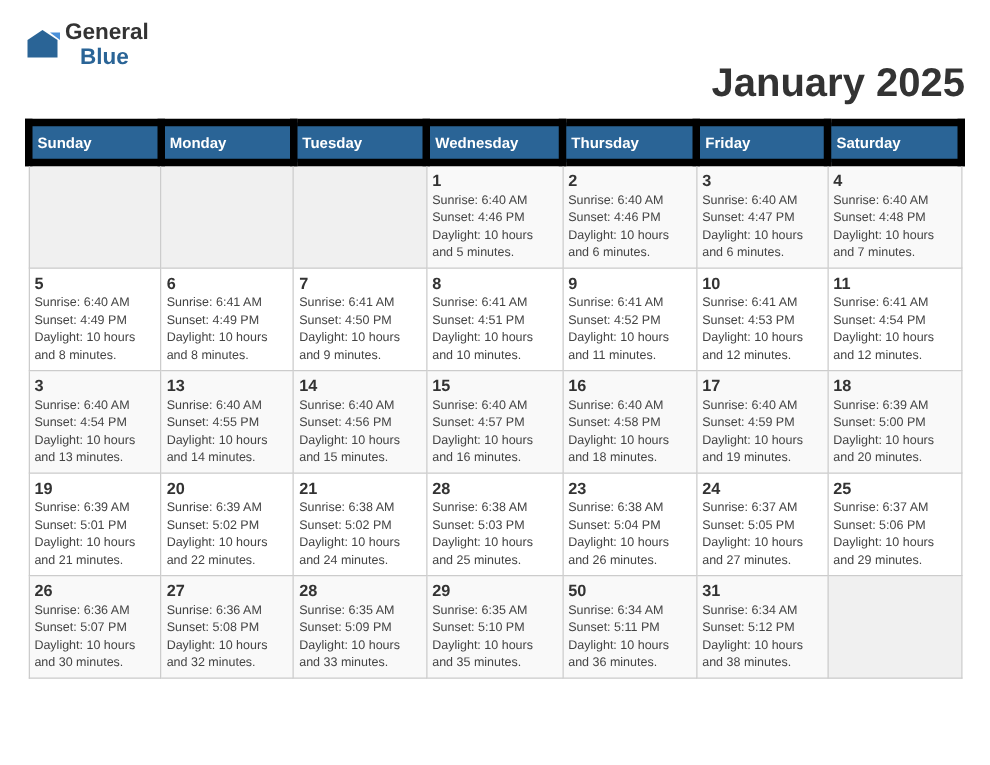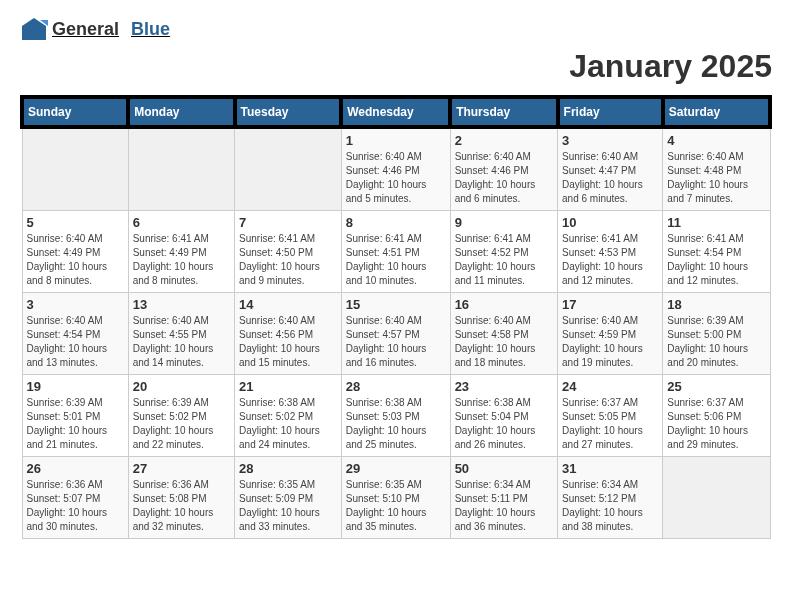--- a/index.html
+++ b/index.html
@@ -16,23 +16,22 @@
       align-items: flex-start;
       margin-bottom: 10px;
     }
     .logo {
       display: flex;
       align-items: center;
       gap: 4px;
     }
     .logo-text {
       display: flex;
-      flex-direction: row;
+      flex-direction: column;
       line-height: 1.1;
-      text-decoration: underline;
     }
     .logo-general {
       font-size: 18px;
       font-weight: bold;
       color: #333;
     }
     .logo-blue {
       font-size: 18px;
       font-weight: bold;
       color: #2a6496;
@@ -60,21 +59,21 @@
       border-collapse: collapse;
       font-size: 11px;
     }
     thead tr th {
       background: #2a6496;
       color: #fff;
       padding: 6px 4px;
       text-align: left;
       font-size: 12px;
       font-weight: bold;
-      border: 4px solid #000000;
+      border: 6px solid #000000;
     }
     tbody tr td {
       border: 1px solid #ccc;
       padding: 4px 4px;
       vertical-align: top;
       width: 113px;
       min-height: 80px;
       background: #fff;
     }
     tbody tr:nth-child(odd) td {

